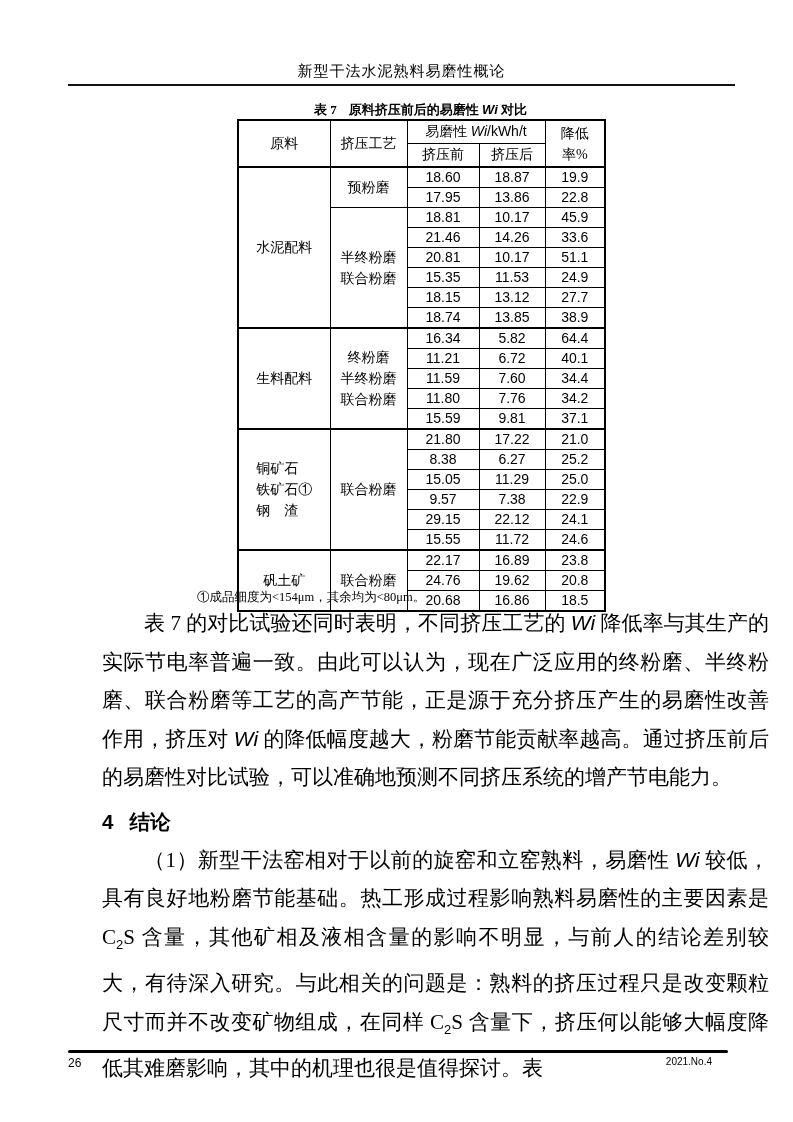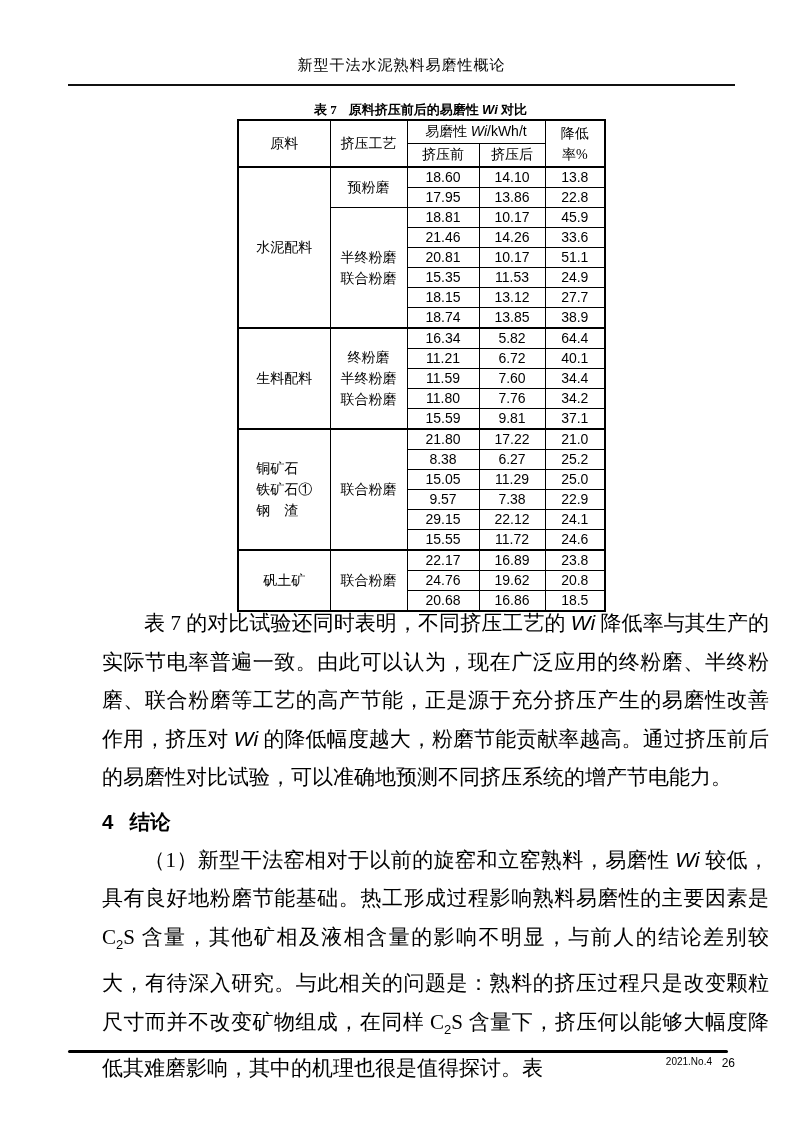--- a/index.html
+++ b/index.html
@@ -2,21 +2,21 @@
 <html><head>
 <meta charset="utf-8">
 <style>
   html,body{margin:0;padding:0;background:#888;}
   .page{
     position:relative;width:793px;height:1122px;background:#ffffff;
     margin:0 auto;font-family:"Liberation Serif","DejaVu Serif",serif;color:#000;
     overflow:hidden;
   }
   
-  .running-header{position:absolute;left:68px;top:56px;width:667px;text-align:center;
+  .running-header{position:absolute;left:68px;top:62px;width:667px;text-align:center;
     font-size:15px;letter-spacing:1px;}
   .header-rule{position:absolute;left:68px;top:84px;width:667px;height:2px;background:#111;}
   
   .table-title{position:absolute;left:237px;top:101px;width:367px;text-align:center;
     font-weight:bold;font-size:13px;}
   .table-title .lbl{margin-right:12px;}
   .table-title i{font-family:"Liberation Sans",sans-serif;}
   
   .tbl-wrap{position:absolute;left:237px;top:119px;}
   table.tbl{border-collapse:collapse;table-layout:fixed;width:367px;border:2px solid #000;}
@@ -39,21 +39,21 @@
   .body-text p{margin:0;font-size:21px;line-height:38.5px;text-align:justify;
     text-indent:2em;}
   .body-text p i{font-family:"Liberation Sans",sans-serif;font-style:italic;}
   .body-text p sub{font-size:13px;font-family:"Liberation Sans",sans-serif;}
   .conclusion-h{margin:10px 0 4px 0;font-size:20.5px;font-weight:bold;
     font-family:"Liberation Sans","DejaVu Sans",sans-serif;line-height:30px;}
   .conclusion-h .h-num{margin-right:16px;}
   
   .footer-rule{position:absolute;left:68px;top:1050px;width:660px;height:3px;background:#000;
     border-radius:2px;}
-  .page-number{position:absolute;left:68px;top:1056px;width:667px;text-align:right;
+  .page-number{position:absolute;left:68px;top:1056px;width:667px;text-align:left;
     font-size:12px;font-family:"Liberation Sans",sans-serif;}
   .issue-label{position:absolute;right:81px;top:1056px;font-size:10px;
     font-family:"Liberation Sans",sans-serif;}
 </style>
 </head>
 <body>
 
 <div class="page">
 
   <div class="running-header">新型干法水泥熟料易磨性概论</div>
@@ -82,22 +82,22 @@
         <tr>
           <th>挤压前</th>
           <th>挤压后</th>
         </tr>
       </thead>
       <tbody id="table-body">
           <tr class="sec-start">
             <td rowspan="8" class="material-cell"><span class="cell-lines">水泥配料</span></td>
             <td rowspan="2" class="process-cell"><span class="cell-lines">预粉磨</span></td>
             <td class="num">18.60</td>
-            <td class="num">14.10</td>
-            <td class="num">13.8</td>
+            <td class="num">18.87</td>
+            <td class="num">19.9</td>
           </tr>
           <tr>
             <td class="num">17.95</td>
             <td class="num">13.86</td>
             <td class="num">22.8</td>
           </tr>
           <tr>
             <td rowspan="6" class="process-cell"><span class="cell-lines">半终粉磨<br>联合粉磨</span></td>
             <td class="num">18.81</td>
             <td class="num">10.17</td>
@@ -201,20 +201,21 @@
           </tr>
           <tr>
             <td class="num">20.68</td>
             <td class="num">16.86</td>
             <td class="num">18.5</td>
           </tr>
         </tbody>
     </table>
   </div>
 
+  <div class="footnote">①成品细度为&lt;154μm，其余均为&lt;80μm。</div>
 
   <div class="body-text">
     <p id="para-1"><span>表 7 的对比试验还同时表明，不同挤压工艺的 </span><i>Wi</i><span> 降低率与其生产的实际节电率普遍一致。由此可以认为，现在广泛应用的终粉磨、半终粉磨、联合粉磨等工艺的高产节能，正是源于充分挤压产生的易磨性改善作用，挤压对 </span><i>Wi</i><span> 的降低幅度越大，粉磨节能贡献率越高。通过挤压前后的易磨性对比试验，可以准确地预测不同挤压系统的增产节电能力。</span></p>
     <h2 class="conclusion-h">
       <span class="h-num">4</span><span>结论</span>
     </h2>
     <p id="para-2"><span>（1）新型干法窑相对于以前的旋窑和立窑熟料，易磨性 </span><i>Wi</i><span> 较低，具有良好地粉磨节能基础。热工形成过程影响熟料易磨性的主要因素是 </span><span>C</span><sub>2</sub><span>S</span><span> 含量，其他矿相及液相含量的影响不明显，与前人的结论差别较大，有待深入研究。与此相关的问题是：熟料的挤压过程只是改变颗粒尺寸而并不改变矿物组成，在同样 </span><span>C</span><sub>2</sub><span>S</span><span> 含量下，挤压何以能够大幅度降低其难磨影响，其中的机理也很是值得探讨。表</span></p>
   </div>
 
   <div class="footer-rule"></div>

